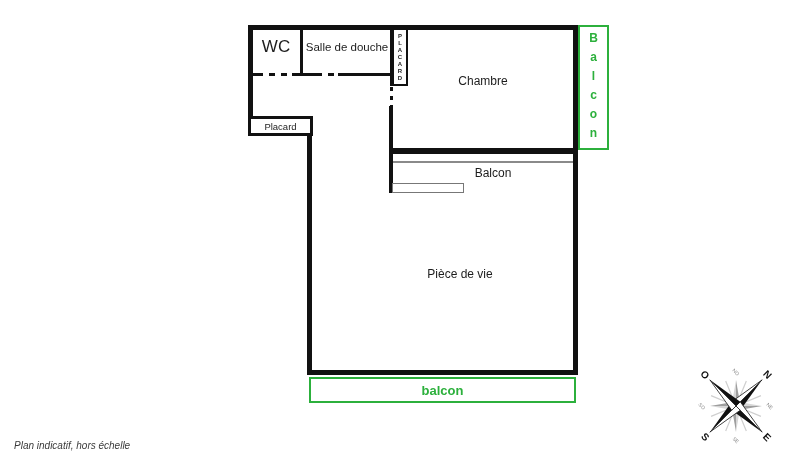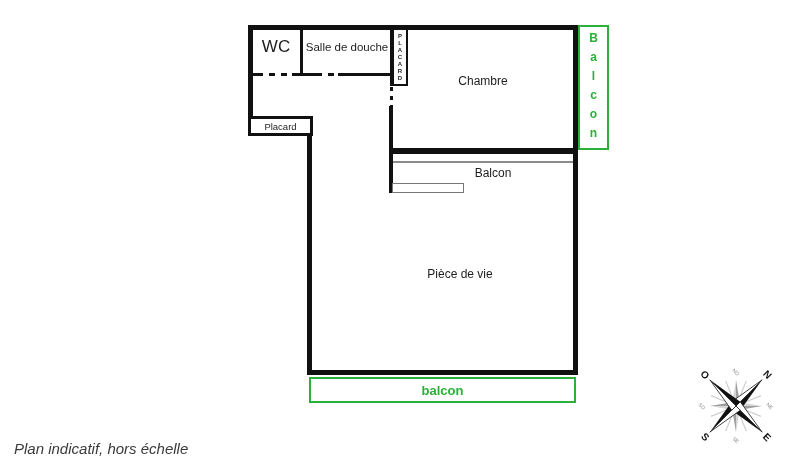--- a/index.html
+++ b/index.html
@@ -43,21 +43,21 @@
     writing-mode:vertical-rl;text-orientation:upright;
     font-size:12px;letter-spacing:5px;line-height:1;
   }
   .balcony-bottom{left:309px;top:377px;width:267px;height:26px;font-size:13px;}
   .counter{
     position:absolute;left:392px;top:183px;width:72px;height:10px;
     border:1.5px solid #777;box-sizing:border-box;background:#fff;
   }
   .thin-line{position:absolute;left:393px;top:161px;width:180px;height:2px;background:var(--line_gray);}
   .disclaimer{
-    position:absolute;left:14px;top:440px;font-size:15px;font-style:italic;color:#3a3a3a;
+    position:absolute;left:14px;top:440px;font-size:10px;font-style:italic;color:#3a3a3a;
   }
   .compass{position:absolute;left:686px;top:356px;width:100px;height:100px;}
   .compass text{font-family:"Liberation Sans", sans-serif;}
 </style>
 </head>
 <body>
 
 <div class="canvas">
 
   <div class="wall" style="left:248px;top:25px;width:330px;height:5px;"></div>

